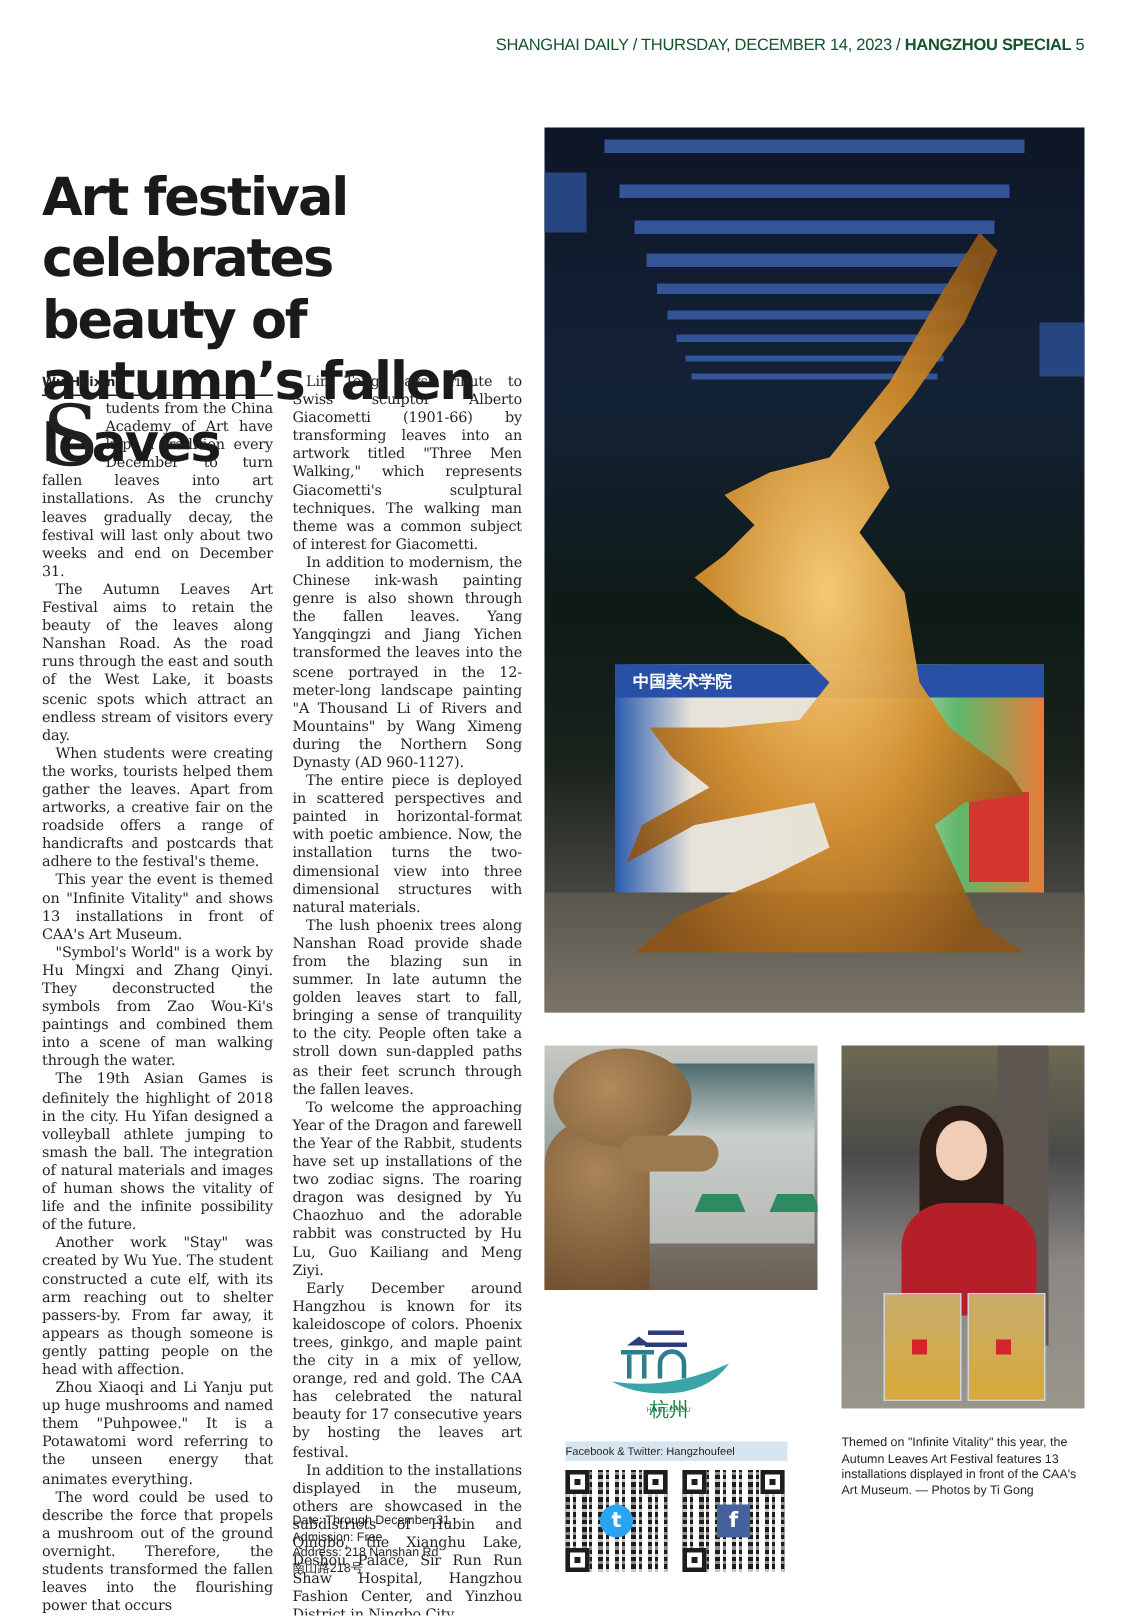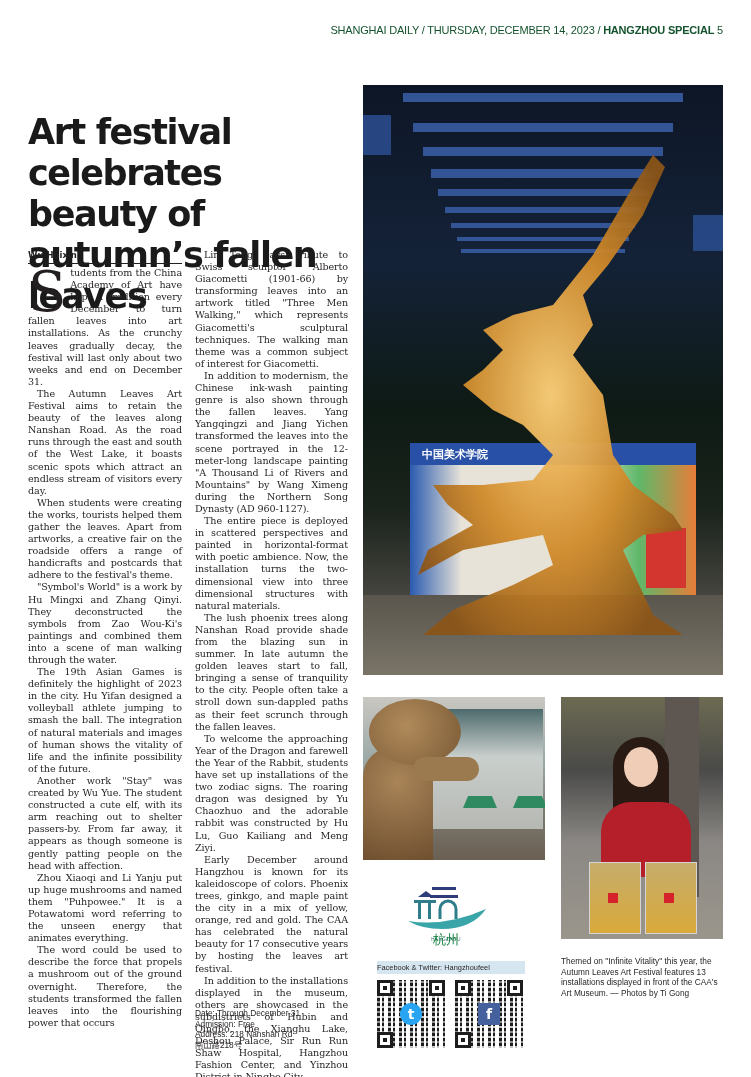--- a/index.html
+++ b/index.html
@@ -117,22 +117,23 @@
 </div>
 
 <h1 class="headline">Art festival celebrates beauty of autumn’s fallen leaves</h1>
 
 <div class="byline">Wu Huixin</div>
 
 <div class="col col1">
   <p class="noindent"><span class="dropcap">S</span><span>tudents from the China Academy of Art have kept a tradition every December to turn fallen leaves into art installations. As the crunchy leaves gradually decay, the festival will last only about two weeks and end on December 31.</span></p>
   <p>The Autumn Leaves Art Festival aims to retain the beauty of the leaves along Nanshan Road. As the road runs through the east and south of the West Lake, it boasts scenic spots which attract an endless stream of visitors every day.</p>
   <p>When students were creating the works, tourists helped them gather the leaves. Apart from artworks, a creative fair on the roadside offers a range of handicrafts and postcards that adhere to the festival's theme.</p>
+  <p>This year the event is themed on "Infinite Vitality" and shows 13 installations in front of CAA's Art Museum.</p>
   <p>"Symbol's World" is a work by Hu Mingxi and Zhang Qinyi. They deconstructed the symbols from Zao Wou-Ki's paintings and combined them into a scene of man walking through the water.</p>
-  <p>The 19th Asian Games is definitely the highlight of 2023 in the city. Hu Yifan designed a volleyball athlete jumping to smash the ball. The integration of natural materials and images of human shows the vitality of life and the infinite possibility of the future.</p>
+  <p>The 19th Asian Games is definitely the highlight of 2018 in the city. Hu Yifan designed a volleyball athlete jumping to smash the ball. The integration of natural materials and images of human shows the vitality of life and the infinite possibility of the future.</p>
   <p>Another work "Stay" was created by Wu Yue. The student constructed a cute elf, with its arm reaching out to shelter passers-by. From far away, it appears as though someone is gently patting people on the head with affection.</p>
   <p>Zhou Xiaoqi and Li Yanju put up huge mushrooms and named them "Puhpowee." It is a Potawatomi word referring to the unseen energy that animates everything.</p>
   <p>The word could be used to describe the force that propels a mushroom out of the ground overnight. Therefore, the students transformed the fallen leaves into the flourishing power that occurs</p>
 </div>
 
 <div class="col col2">
   <p>Lin Tong pays tribute to Swiss sculptor Alberto Giacometti (1901-66) by transforming leaves into an artwork titled "Three Men Walking," which represents Giacometti's sculptural techniques. The walking man theme was a common subject of interest for Giacometti.</p>
   <p>In addition to modernism, the Chinese ink-wash painting genre is also shown through the fallen leaves. Yang Yangqingzi and Jiang Yichen transformed the leaves into the scene portrayed in the 12-meter-long landscape painting "A Thousand Li of Rivers and Mountains" by Wang Ximeng during the Northern Song Dynasty (AD 960-1127).</p>
   <p>The entire piece is deployed in scattered perspectives and painted in horizontal-format with poetic ambience. Now, the installation turns the two-dimensional view into three dimensional structures with natural materials.</p>
   <p>The lush phoenix trees along Nanshan Road provide shade from the blazing sun in summer. In late autumn the golden leaves start to fall, bringing a sense of tranquility to the city. People often take a stroll down sun-dappled paths as their feet scrunch through the fallen leaves.</p>

